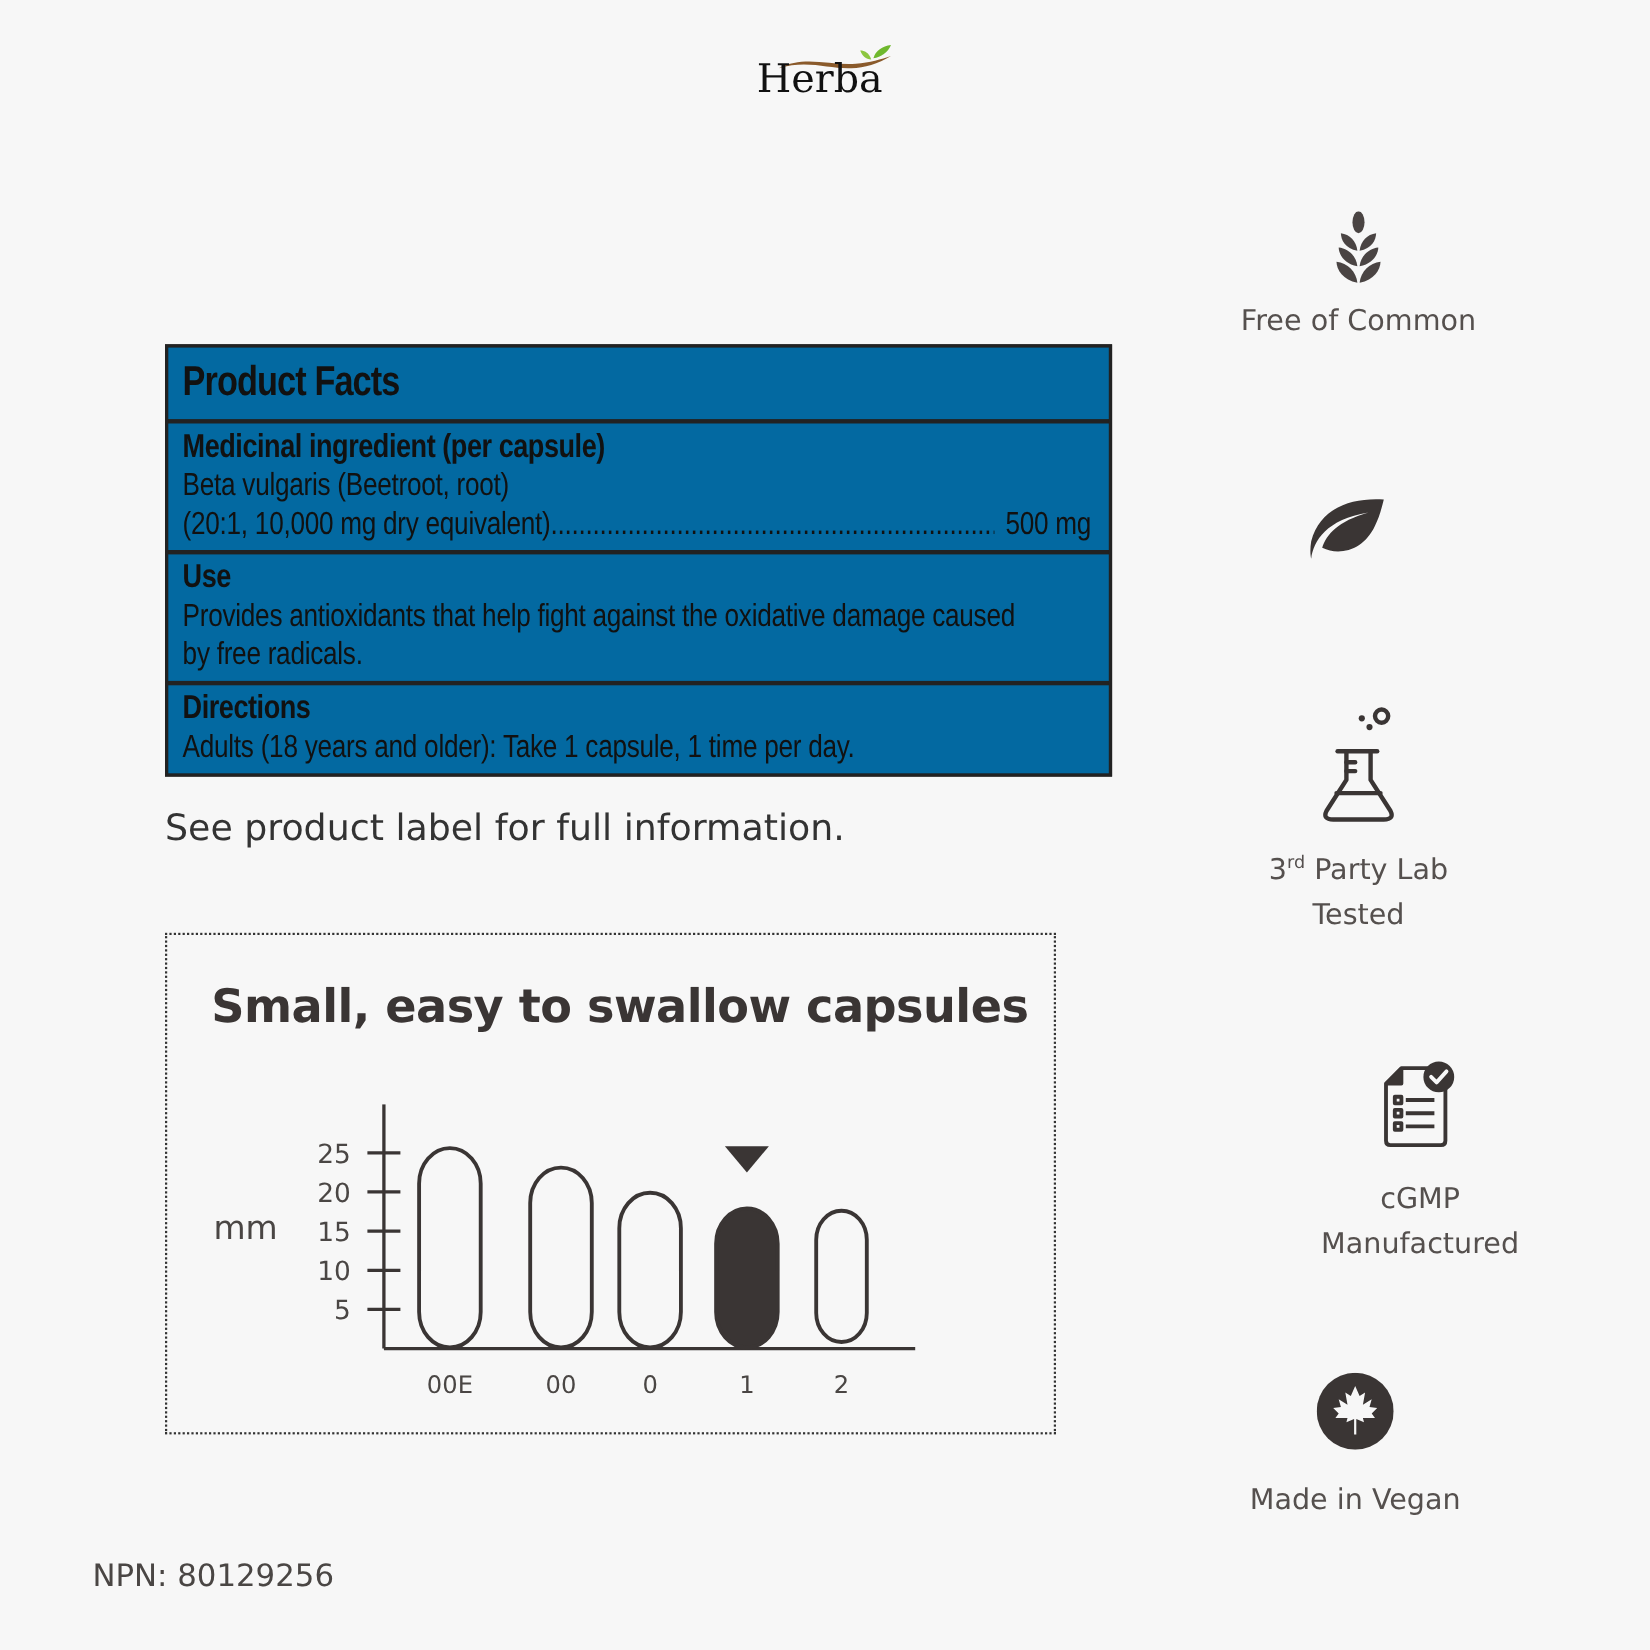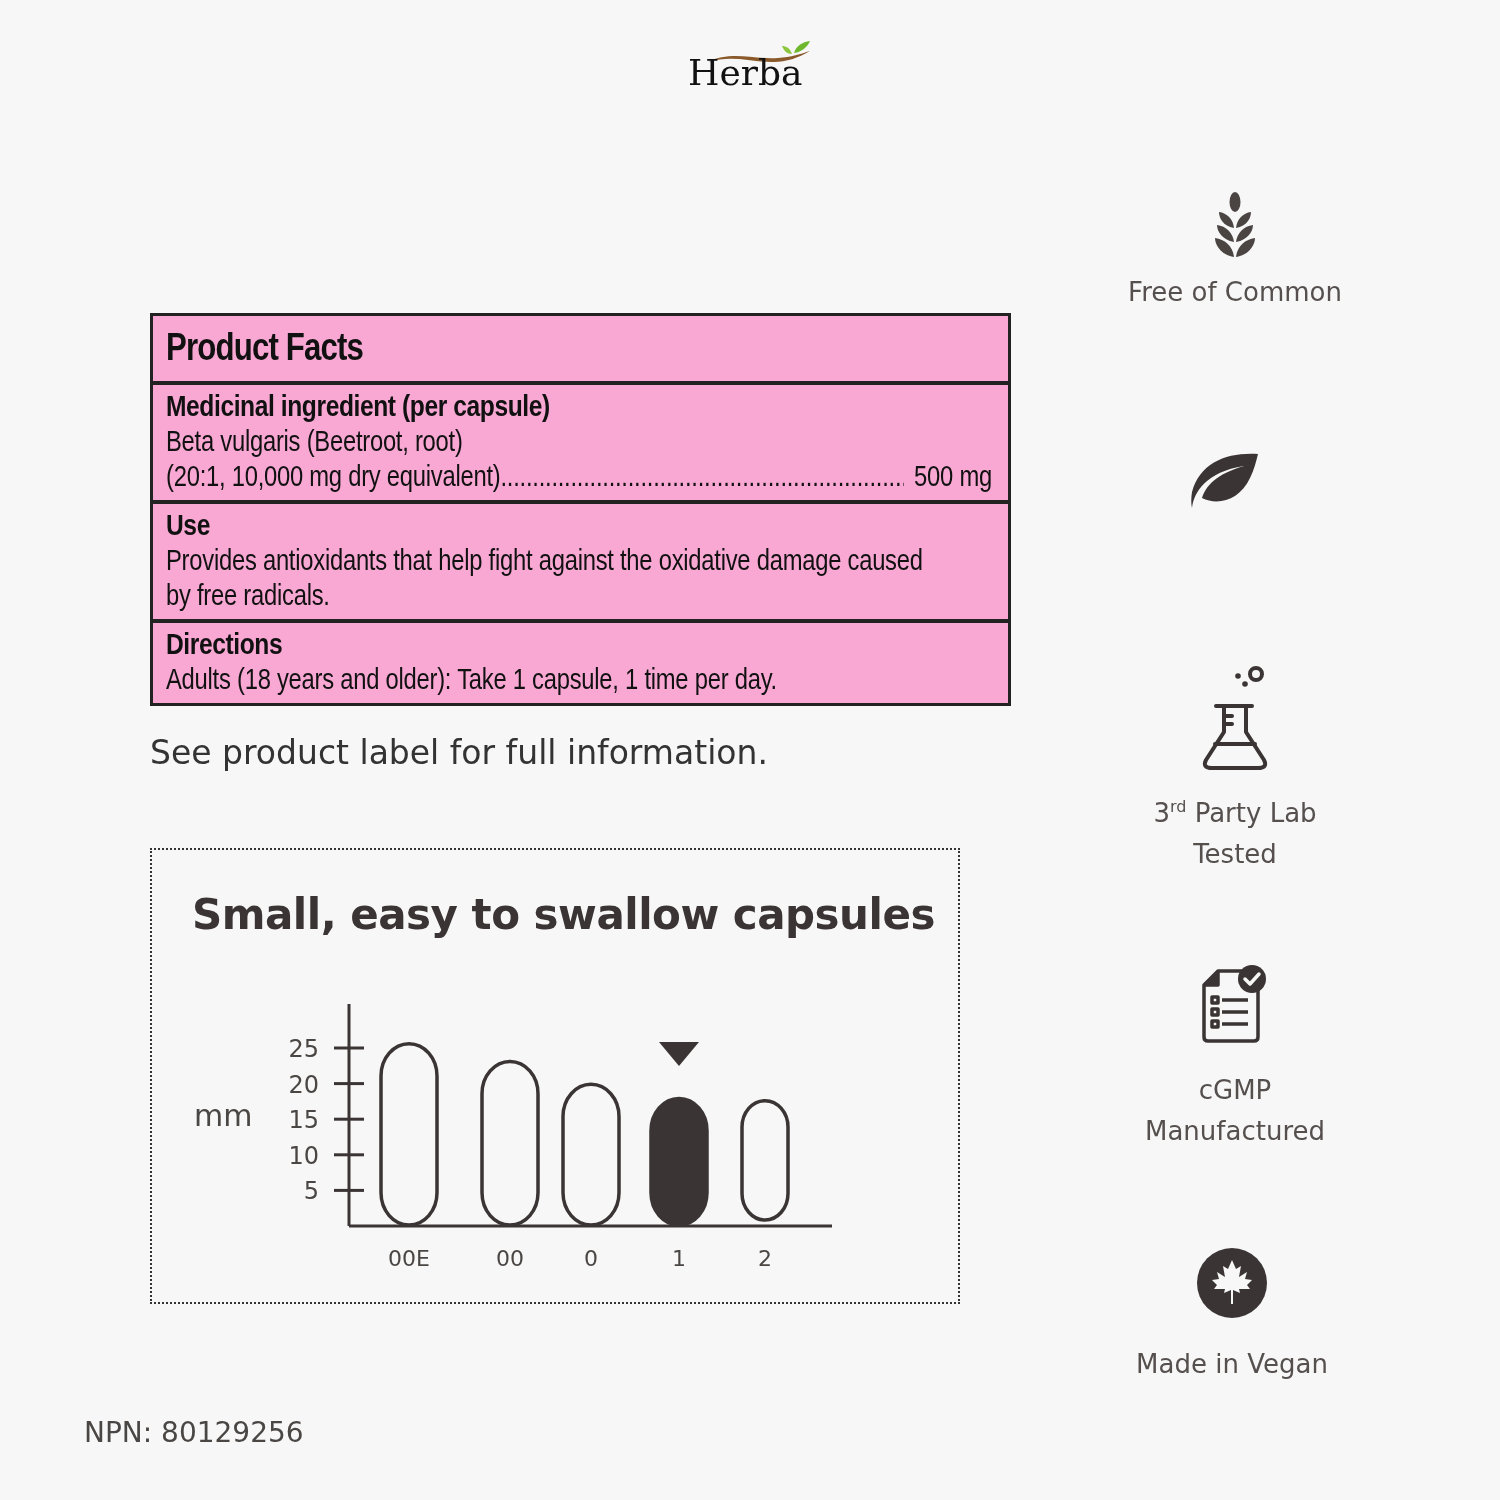--- a/index.html
+++ b/index.html
@@ -11,21 +11,21 @@
   .logo { position: absolute; left: 686px; top: 38px; width: 130px; height: 55px; }
   .logo-text {
     position: absolute; left: 2px; top: 14px; font-family: "DejaVu Serif", serif;
     font-size: 36px; color: #111; letter-spacing: 0px;
   }
   .facts {
     position: absolute; left: 150px; top: 313px; width: 855px;
     border: 3px solid #222; background: #222;
     font-family: "Liberation Sans", sans-serif; color: #111;
   }
-  .facts .sec { background: #f9a8d4; margin-bottom: 4px; padding: 3px 13px 6px 13px; }
+  .facts .sec { background: #0369a1; margin-bottom: 4px; padding: 3px 13px 6px 13px; }
   .facts .sec:last-child { margin-bottom: 0; }
   .facts .title { font-size: 38px; font-weight: bold; transform: scaleX(0.82); transform-origin: left; letter-spacing: -1px; line-height: 56px; }
   .facts .h { font-size: 30px; font-weight: bold; transform: scaleX(0.82); transform-origin: left; line-height: 36px; letter-spacing: -0.5px; white-space: nowrap; }
   .facts .t { font-size: 29px; transform: scaleX(0.82); transform-origin: left; line-height: 35px; white-space: nowrap; letter-spacing: -0.3px;}
   .dotrow { display: flex; width: 121.5%; transform: scaleX(0.82); transform-origin: left; font-size: 29px; line-height: 35px; letter-spacing: -0.3px; }
   .dotrow .fill { flex: 1; overflow: hidden; white-space: nowrap; }
   .note { position: absolute; left: 150px; top: 733px; font-size: 33px; color: #333; }
   .capbox {
     position: absolute; left: 150px; top: 848px; width: 806px; height: 452px;
     border: 2px dotted #333;
@@ -124,37 +124,37 @@
   </svg>
   <div style="margin-top:14px">Free of Common</div>
 </div>
 
 <div class="badge" style="left:1074px; top:452px;">
   <svg width="72" height="58" viewBox="0 0 72 58">
     <path d="M70 2 C40 0,12 10,4 40 C3 46,3 52,4 56 C6 40,18 20,56 14 C28 22,18 34,14 46 C30 54,52 48,62 26 C66 18,68 10,70 2 Z" fill="#3a3534"></path>
   </svg>
 </div>
 
-<div class="badge" style="left:1085px; top:664px;text-align:center;">
+<div class="badge" style="left:1085px; top:641px;text-align:center;">
   <svg width="70" height="108" viewBox="0 0 70 108">
     <g fill="none" stroke="#3a3534" stroke-width="4" stroke-linecap="round" stroke-linejoin="round">
       <circle cx="56" cy="10" r="6"></circle>
       <path d="M16 42 L52 42"></path>
       <path d="M24 42 L24 68 L6 96 Q2 104 12 104 L58 104 Q68 104 64 96 L46 68 L46 42"></path>
       <path d="M24 52 L32 52 M24 60 L32 60"></path>
       <path d="M15 80 L55 80"></path>
     </g>
     <circle cx="38" cy="12" r="2.8" fill="#3a3534"></circle>
       <circle cx="45" cy="20" r="2.8" fill="#3a3534"></circle>
   </svg>
   <div style="margin-top:14px"><span>3</span><sup style="font-size:16px">rd</sup><span> Party Lab</span></div>
   <div>Tested</div>
 </div>
 
-<div class="badge" style="left:1085px; top:963px;">
+<div class="badge" style="left:1141px; top:963px;">
   <svg width="66" height="82" viewBox="0 0 66 82">
     <g fill="none" stroke="#3a3534" stroke-width="3.5" stroke-linejoin="round">
       <path d="M16 8 L50 8 L56 14 L56 74 Q56 78 52 78 L6 78 Q2 78 2 74 L2 22 Z"></path>
       <path d="M2 22 L16 22 L16 8"></path>
       <rect x="10" y="34" width="6" height="6"></rect>
         <rect x="10" y="46" width="6" height="6"></rect>
         <rect x="10" y="58" width="6" height="6"></rect>
       <path d="M20 37 L46 37 M20 49 L46 49 M20 61 L46 61"></path>
     </g>
     <path d="M2 22 L16 8 L16 22 Z" fill="#3a3534"></path>

